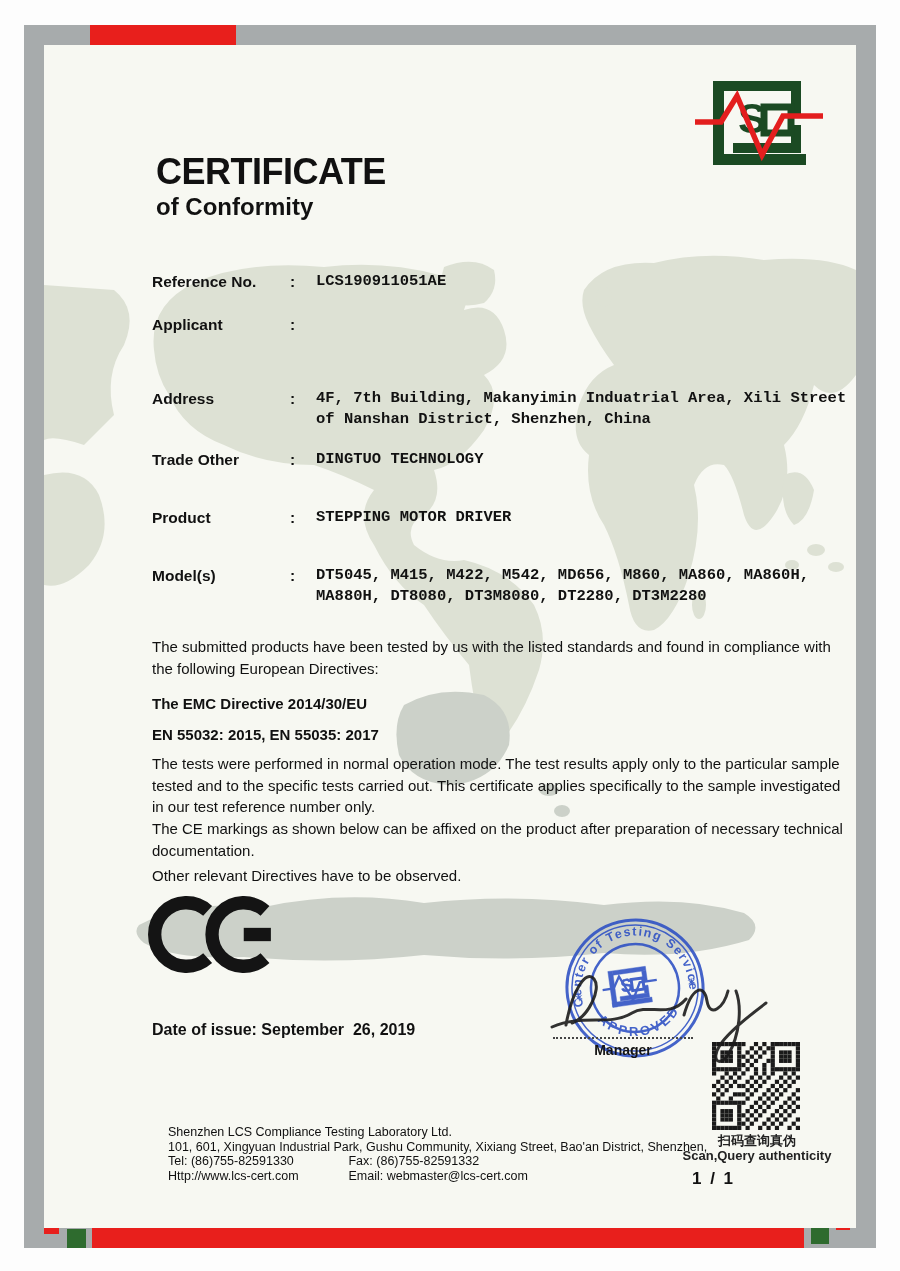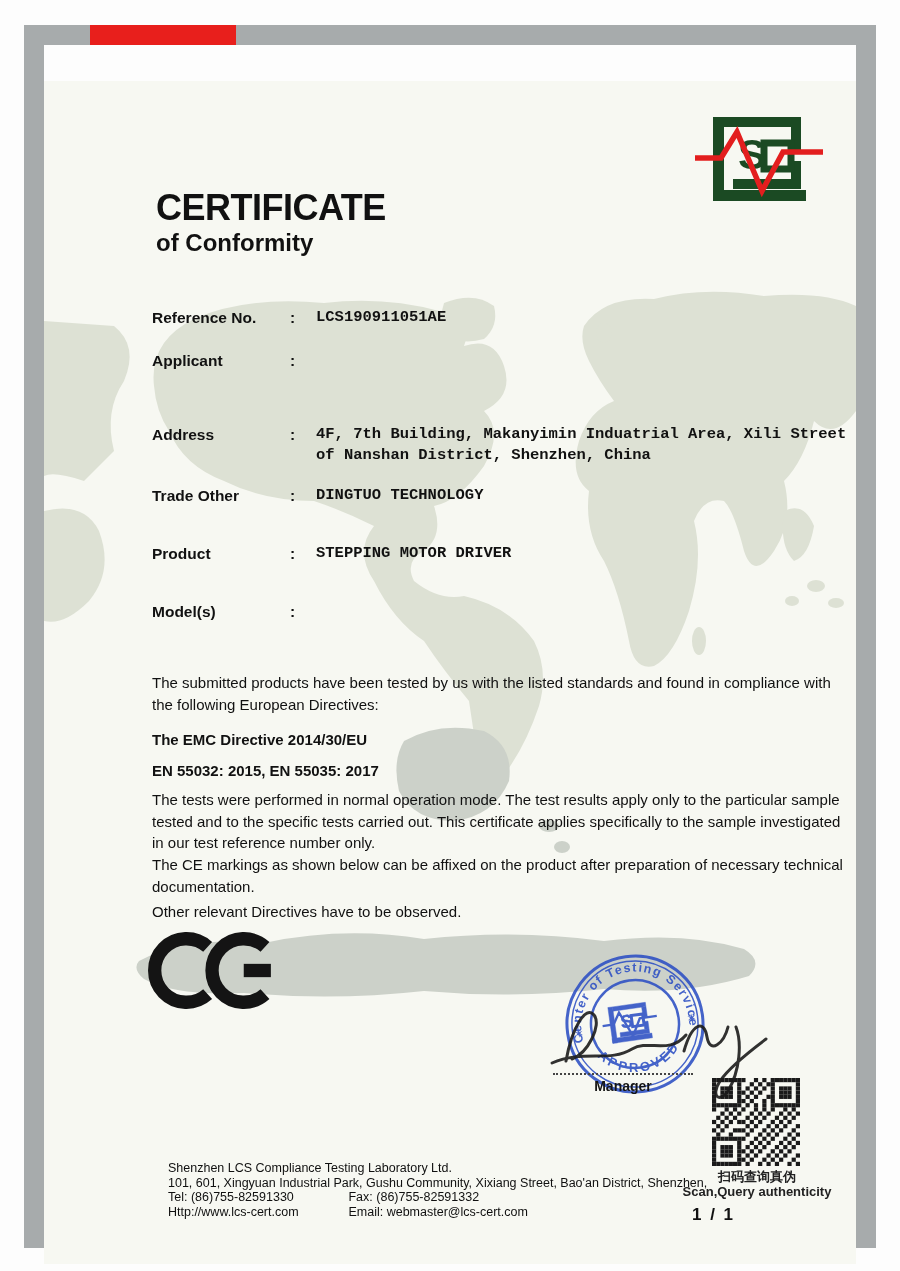--- a/index.html
+++ b/index.html
@@ -5,21 +5,21 @@
   html,body{margin:0;padding:0;background:#ffffff;}
   .page{position:relative;width:900px;height:1271px;background:#fdfdfd;overflow:hidden;
         font-family:"Liberation Sans",sans-serif;color:#111;}
   
   .frame{position:absolute;left:24px;top:25px;width:852px;height:1223px;
          border:20px solid #a7abac;box-sizing:border-box;}
   .red-top{position:absolute;left:90px;top:25px;width:146px;height:20px;background:#e81f1c;}
   .red-bottom{position:absolute;left:92px;top:1228px;width:712px;height:20px;background:#e81f1c;}
   .deco{position:absolute;}
   
-  .cert{position:absolute;left:44px;top:45px;width:812px;height:1183px;background:#f7f8f2;overflow:hidden;margin-top:36px;}
+  .cert{position:absolute;left:44px;top:45px;width:812px;height:1183px;background:#f7f8f2;overflow:hidden;}
   .map{position:absolute;left:0;top:0;width:812px;height:1183px;}
   
   .logo{position:absolute;left:646px;top:28px;width:160px;height:110px;--ink:#1b4a23;--pulse:#e31e1e;}
   .title{position:absolute;left:112px;top:106px;}
   .title h1{margin:0;font-size:36px;line-height:42px;font-weight:bold;letter-spacing:-0.5px;}
   .title h2{margin:0;font-size:24px;line-height:28px;font-weight:bold;}
   
   .field{position:absolute;left:108px;width:700px;display:flex;align-items:flex-start;
          font-size:15.5px;font-weight:bold;line-height:21px;}
   .field .lab{width:138px;flex:none;}
@@ -133,37 +133,39 @@
       <span class="val">DINGTUO TECHNOLOGY</span>
     </div>
     <div class="field" style="top:462px">
       <span class="lab">Product</span>
       <span class="col">:</span>
       <span class="val">STEPPING MOTOR DRIVER</span>
     </div>
     <div class="field" style="top:520px">
       <span class="lab">Model(s)</span>
       <span class="col">:</span>
+      <span class="val">DT5045, M415, M422, M542, MD656, M860, MA860, MA860H, MA880H, DT8080, DT3M8080, DT2280, DT3M2280</span>
     </div>
 
     <div class="para" style="top:591px">The submitted products have been tested by us with the listed standards and found in compliance with the following European Directives:</div>
     <div class="para b" style="top:648px">The EMC Directive 2014/30/EU</div>
     <div class="para b" style="top:679px">EN 55032: 2015, EN 55035: 2017</div>
     <div class="para" style="top:708px">The tests were performed in normal operation mode. The test results apply only to the particular sample tested and to the specific tests carried out. This certificate applies specifically to the sample investigated in our test reference number only.</div>
     <div class="para" style="top:773px">The CE markings as shown below can be affixed on the product after preparation of necessary technical documentation.</div>
     <div class="para" style="top:820px">Other relevant Directives have to be observed.</div>
 
     <svg class="ce" viewBox="0 0 250 150">
       <g fill="none" stroke="#141414" stroke-width="26">
         <path d="M116.5,28.9 A62,62 0 1 0 116.5,121.1"></path>
         <path d="M228.5,28.9 A62,62 0 1 0 228.5,121.1"></path>
         <path d="M187,75 H240"></path>
       </g>
     </svg>
 
+    <div class="issue">Date of issue: September  26, 2019</div>
 
     <svg class="stampwrap" viewBox="0 0 270 210">
       <g transform="rotate(-8 121 93)" stroke="#2c4fc4" fill="none" opacity="0.88">
         <circle cx="121" cy="93" r="68" stroke-width="3"></circle>
         <circle cx="121" cy="93" r="63" stroke-width="1.5"></circle>
         <circle cx="121" cy="93" r="44" stroke-width="2.5"></circle>
         <path id="arcTop" d="M71,115 A54,54 0 1 1 171,115" stroke="none"></path>
         <path id="arcBot" d="M69,89 A52,52 0 1 0 173,89" stroke="none"></path>
         <text font-size="12.5" font-weight="bold" fill="#2c4fc4" stroke="none" letter-spacing="1.5">
           <textPath href="#arcTop" startOffset="50%" text-anchor="middle">Center of Testing Service</textPath>

